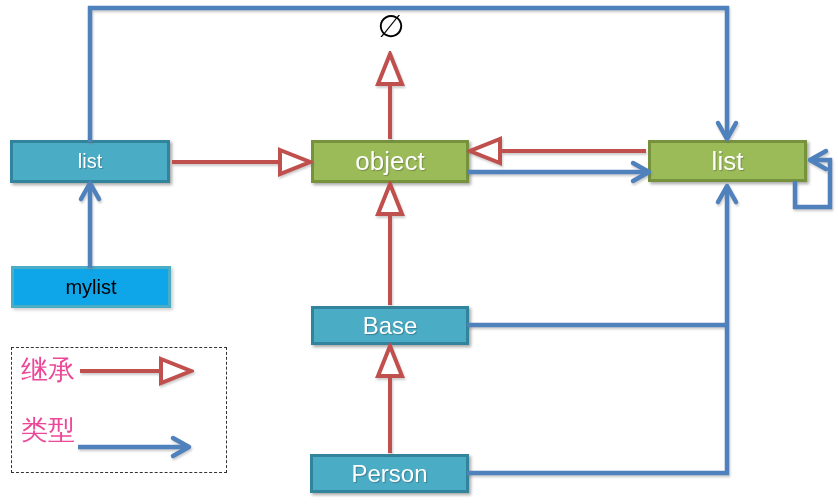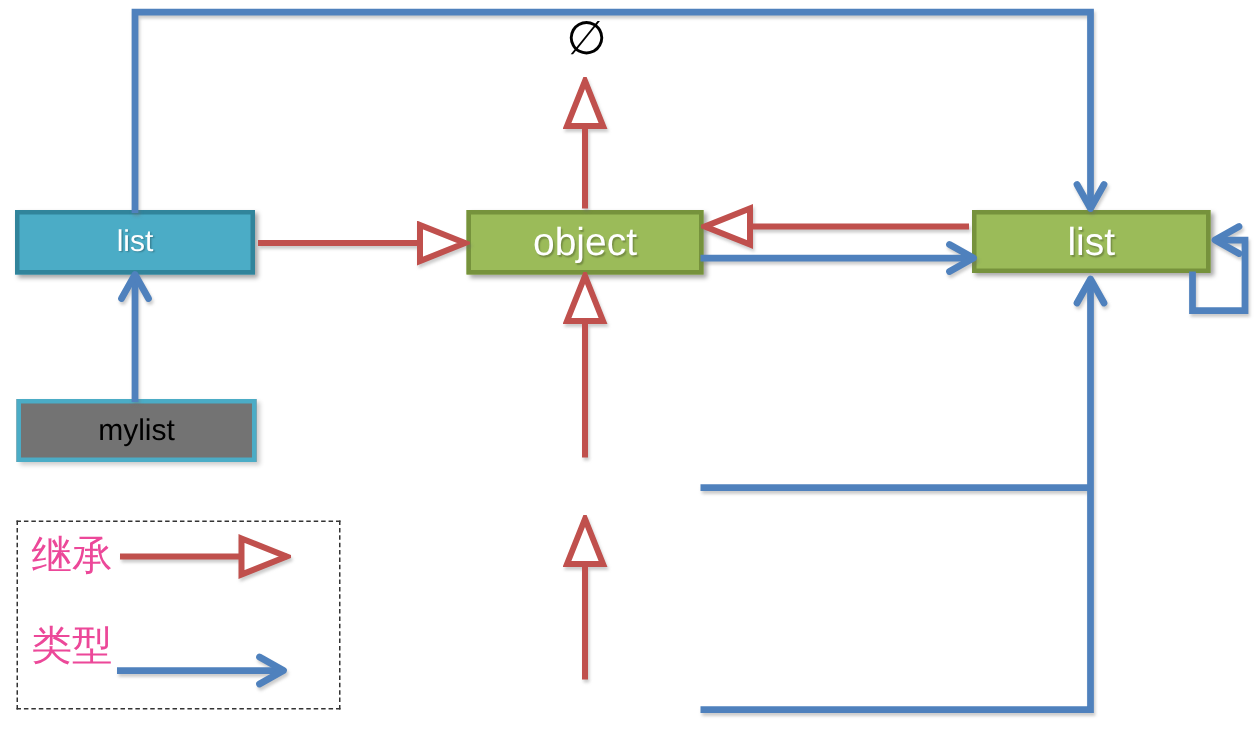--- a/index.html
+++ b/index.html
@@ -9,21 +9,21 @@
   }
   .node {
     position:absolute; box-sizing:border-box;
     display:flex; align-items:center; justify-content:center;
     color:#ffffff; z-index:1;
     text-shadow:1px 1px 1px rgba(0,0,0,0.25);
   }
   .node.teal  { background:#4BACC6; border:3px solid #31849B; box-shadow:2px 2px 3px rgba(0,0,0,0.35); }
   .node.green { background:#9BBB59; border:3px solid #76923C; box-shadow:2px 2px 3px rgba(0,0,0,0.35); }
   .node.outline {
-    background:#737373; border:3px solid #4BACC6; color:#000000;
+    background:#0ea5e9; border:3px solid #4BACC6; color:#000000;
     box-shadow:2px 2px 3px rgba(0,0,0,0.2); text-shadow:none;
   }
   #node-list   { left:10px;  top:140px; width:160px; height:43px; font-size:20px; }
   #node-object { left:311px; top:140px; width:158px; height:43px; font-size:26px; }
   #node-type   { left:648px; top:140px; width:159px; height:42px; font-size:26px; }
   #node-mylist { left:11px;  top:266px; width:160px; height:42px; font-size:20px; }
   #node-base   { left:311px; top:306px; width:158px; height:39px; font-size:24px; }
   #node-person { left:310px; top:454px; width:159px; height:39px; font-size:24px; }
 
   #empty-symbol {
@@ -59,20 +59,26 @@
   </div>
   <div class="node teal" id="node-list">
     <span>list</span>
   </div>
   <div class="node green" id="node-type">
     <span>list</span>
   </div>
   <div class="node outline" id="node-mylist">
     <span>mylist</span>
   </div>
+  <div class="node teal" id="node-base">
+    <span>Base</span>
+  </div>
+  <div class="node teal" id="node-person">
+    <span>Person</span>
+  </div>
 
   <div id="legend-box"></div>
   <span class="legend-label" id="legend-label-inherit">继承</span>
   <span class="legend-label" id="legend-label-type">类型</span>
 
   <svg id="arrow-layer" width="838" height="504" viewBox="0 0 838 504" xmlns="http://www.w3.org/2000/svg">
     <defs>
       <marker id="redTri" markerUnits="userSpaceOnUse" viewBox="0 0 36 30" markerWidth="36" markerHeight="30" refX="33" refY="15" orient="auto">
         <path d="M3,3 L33,15 L3,27 Z" fill="#ffffff" stroke="#C0504D" stroke-width="4" stroke-linejoin="miter"></path>
       </marker>

